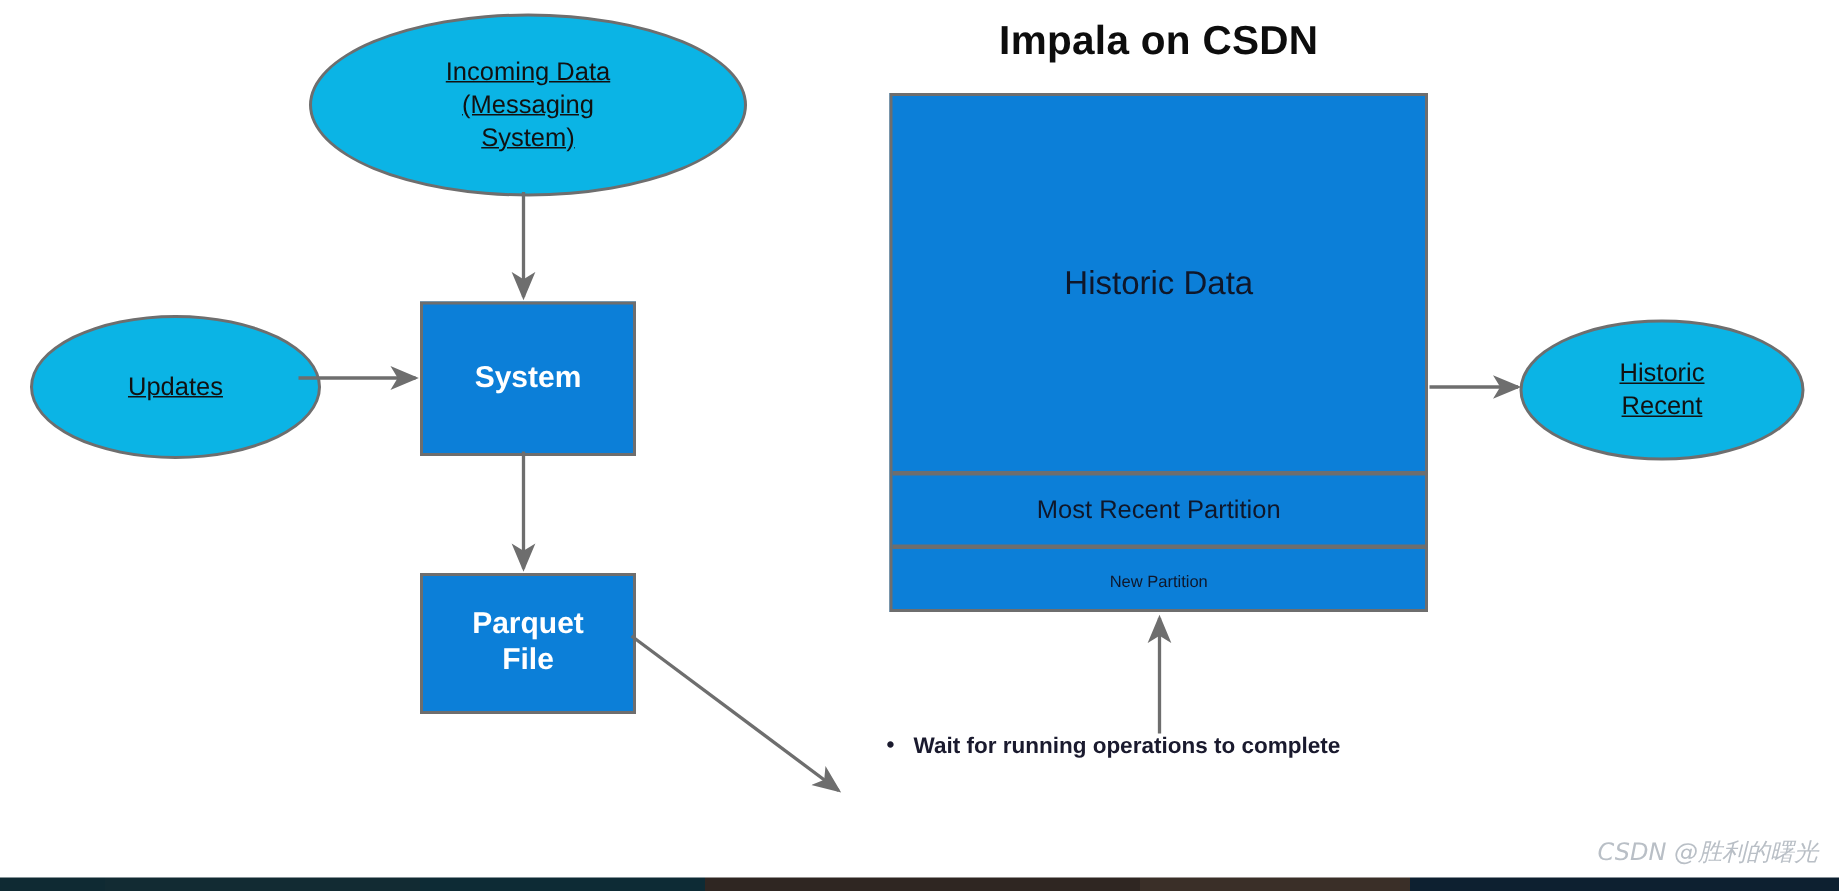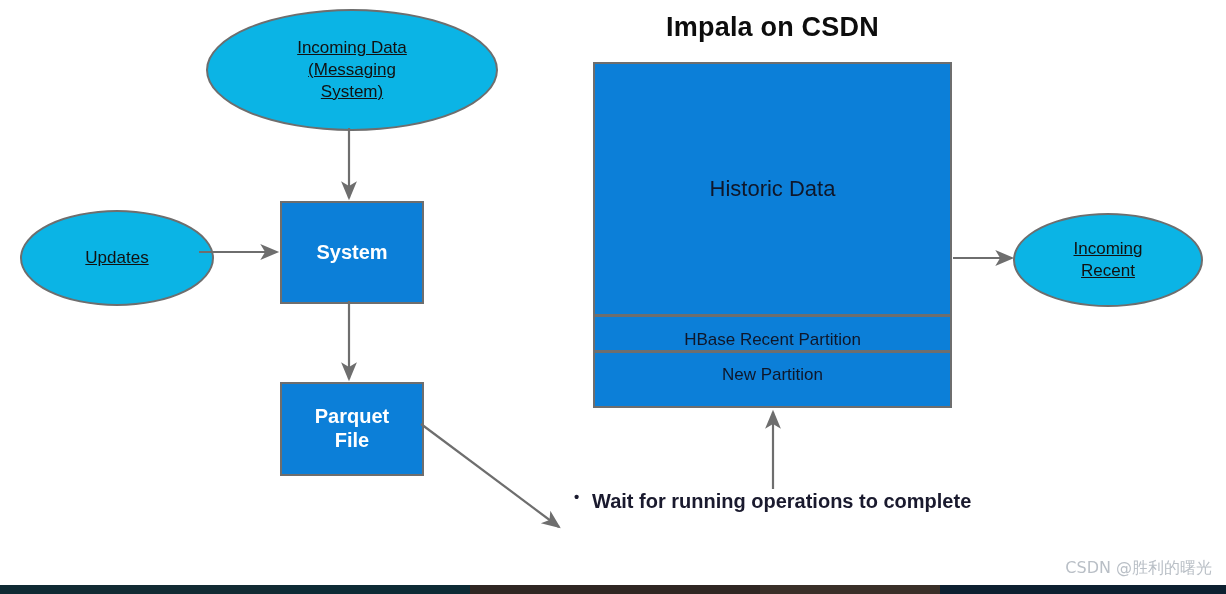--- a/index.html
+++ b/index.html
@@ -20,40 +20,40 @@
   }
 
   #bigbox{
     position:absolute;left:593px;top:62px;width:359px;height:346px;
     background:#0c7fd8;border:2px solid #6e6e6e;box-sizing:border-box;
   }
   .seg{position:absolute;left:0;width:100%;display:flex;align-items:center;justify-content:center;
        color:#0f172a;font-weight:normal;text-align:center;}
   #seg-historic{top:0;height:250px;font-size:22px;}
   #seg-recent{top:250px;height:49px;font-size:17px;border-top:3px solid #6e6e6e;box-sizing:border-box;}
-  #seg-new{top:286px;height:47px;font-size:17px;border-top:3px solid #6e6e6e;box-sizing:border-box;}
+  #seg-new{top:299px;height:47px;font-size:11px;border-top:3px solid #6e6e6e;box-sizing:border-box;}
 
   #title-impala{
     position:absolute;left:593px;top:12px;width:359px;text-align:center;
     font-size:27px;font-weight:bold;color:#0d0d0d;letter-spacing:0.2px;
   }
 
   #bullets{
-    position:absolute;left:566px;top:487px;width:420px;
-    font-size:20px;line-height:1.42;color:#1a1a2e;font-weight:600;
+    position:absolute;left:583px;top:487px;width:420px;
+    font-size:15px;line-height:1.42;color:#1a1a2e;font-weight:600;
   }
   #bullets ul{margin:0;padding:0;list-style:none;}
   #bullets li{position:relative;padding-left:26px;margin:0 0 1px 0;}
   #bullets li:before{content:"\2022";position:absolute;left:8px;top:-1px;font-size:15px;color:#1a1a2e;}
 
   svg#arrows{position:absolute;left:0;top:0;width:1226px;height:594px;pointer-events:none;}
 
   #watermark{
     position:absolute;right:14px;top:558px;font-size:16px;color:#b9bfc6;
-    font-family:"DejaVu Sans",sans-serif;white-space:nowrap;
+    font-family:"DejaVu Sans",sans-serif;white-space:nowrap;font-style:italic;
   }
 
   #bottombar{position:absolute;left:0;top:585px;width:1226px;height:9px;display:flex;}
   #bottombar div{height:100%;}
 </style>
 </head>
 <body>
 
 <div id="stage">
 
@@ -80,30 +80,30 @@
     </div>
   </div>
 
   <div id="title-impala">Impala on CSDN</div>
 
   <div id="bigbox">
     <div class="seg" id="seg-historic">
       <span>Historic Data</span>
     </div>
     <div class="seg" id="seg-recent">
-      <span>HBase Recent Partition</span>
+      <span>Most Recent Partition</span>
     </div>
     <div class="seg" id="seg-new">
       <span>New Partition</span>
     </div>
   </div>
 
   <div class="ellipse" id="el-reporting" style="left:1013px;top:213px;width:186px;height:90px;">
     <div class="lines">
-      <div>Incoming</div>
+      <div>Historic</div>
       <div>Recent</div>
     </div>
   </div>
 
   <div id="bullets">
     <ul>
       <li>Wait for running operations to complete</li>
     </ul>
   </div>
 

